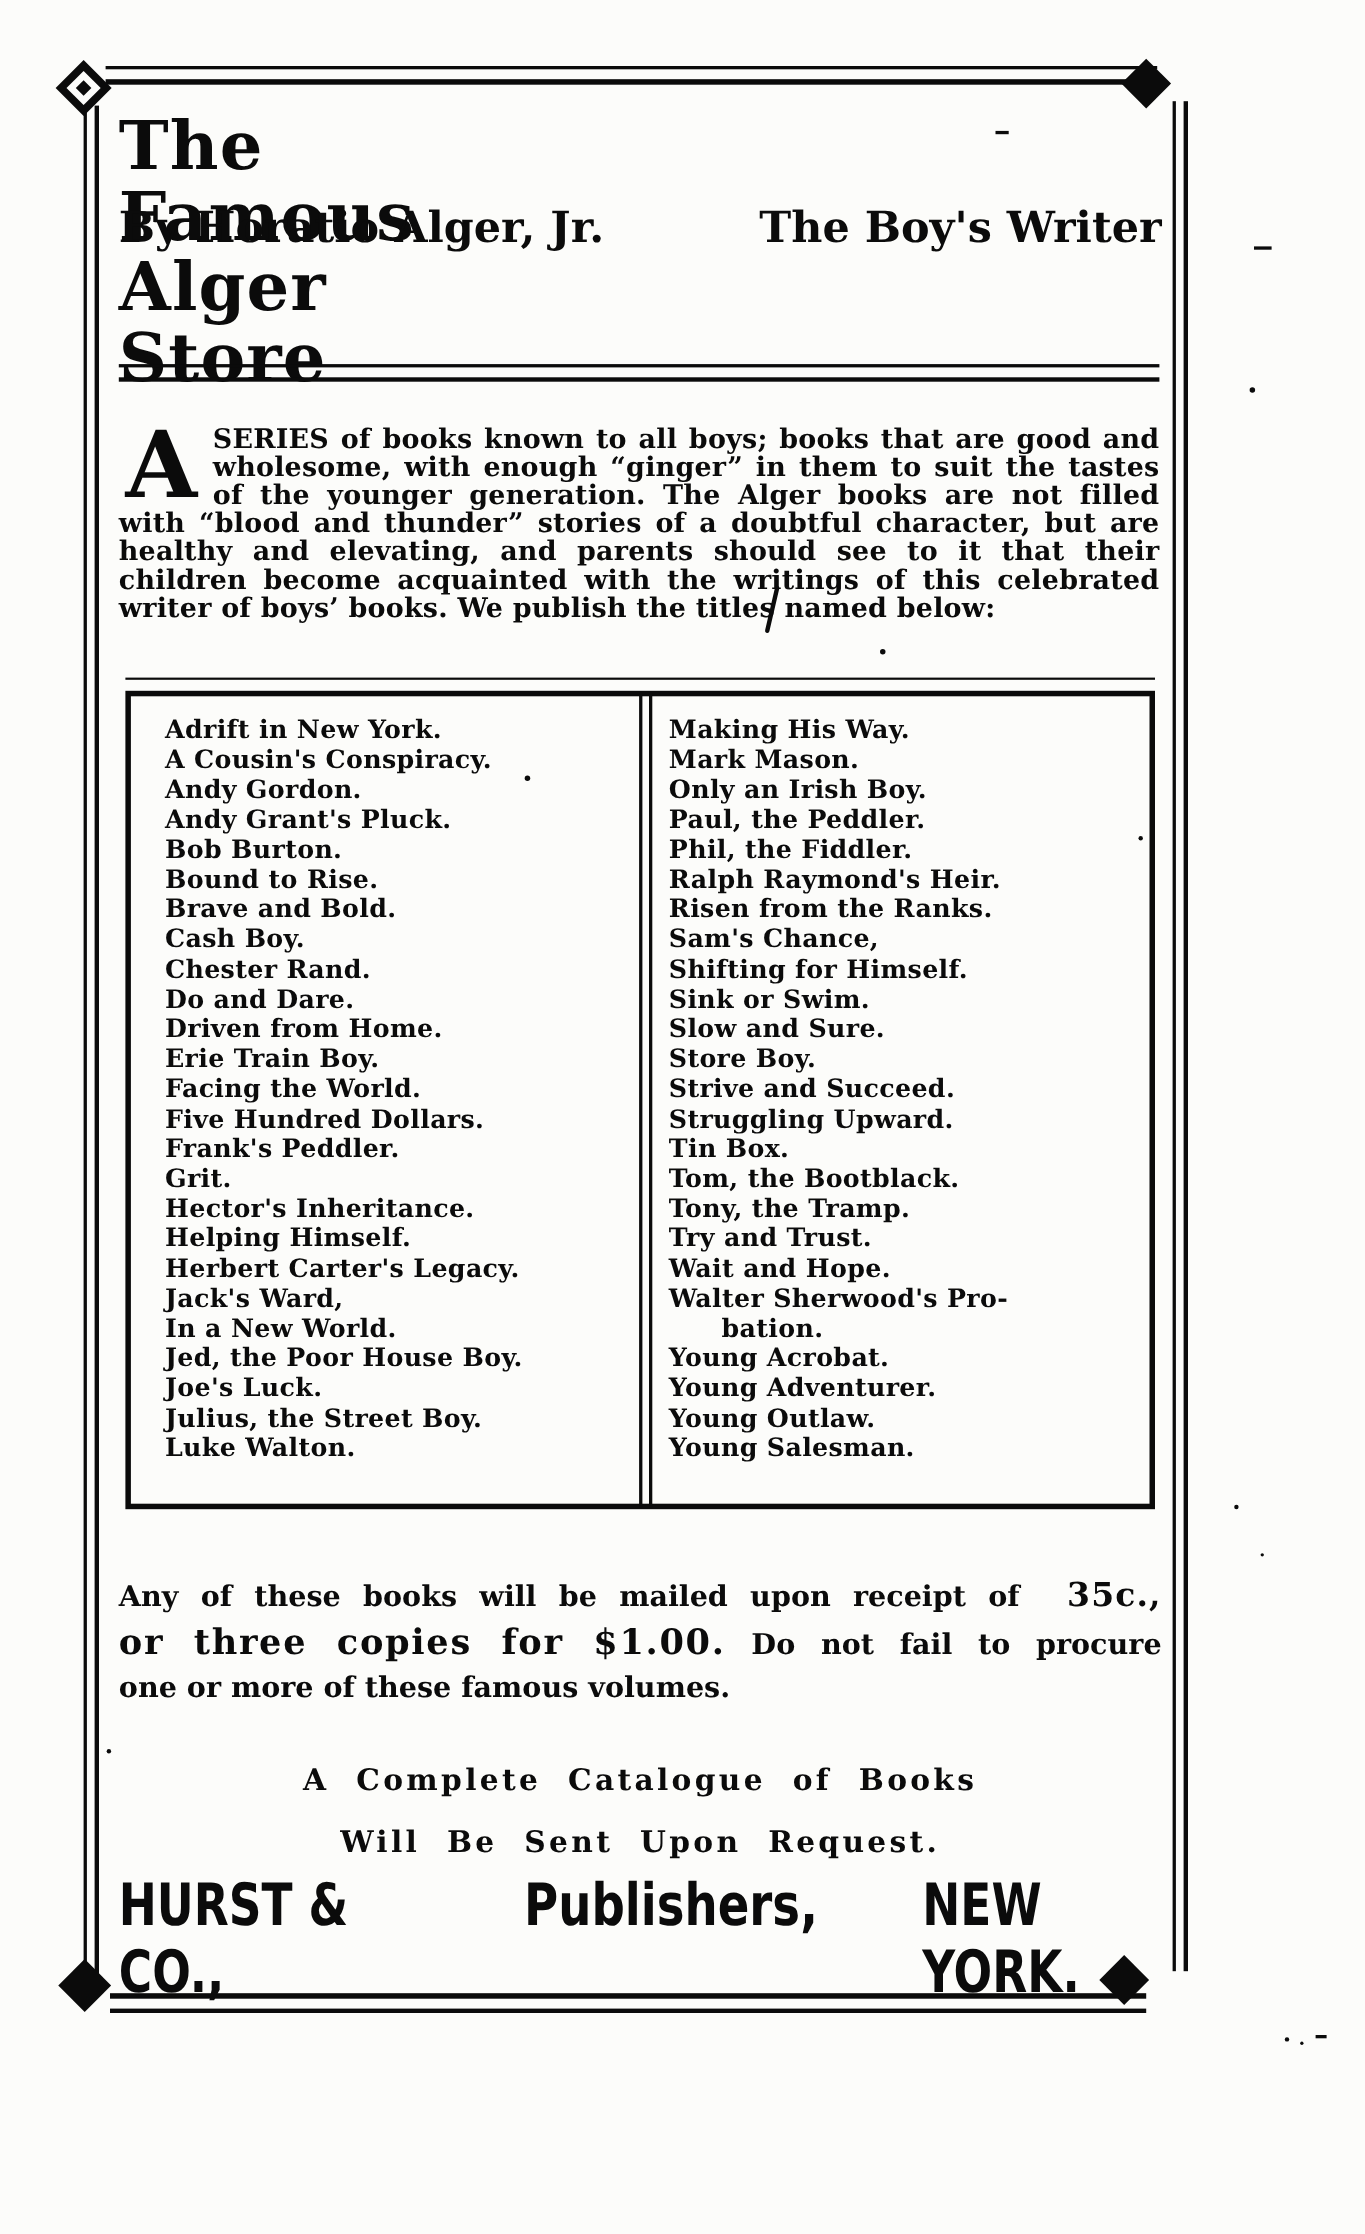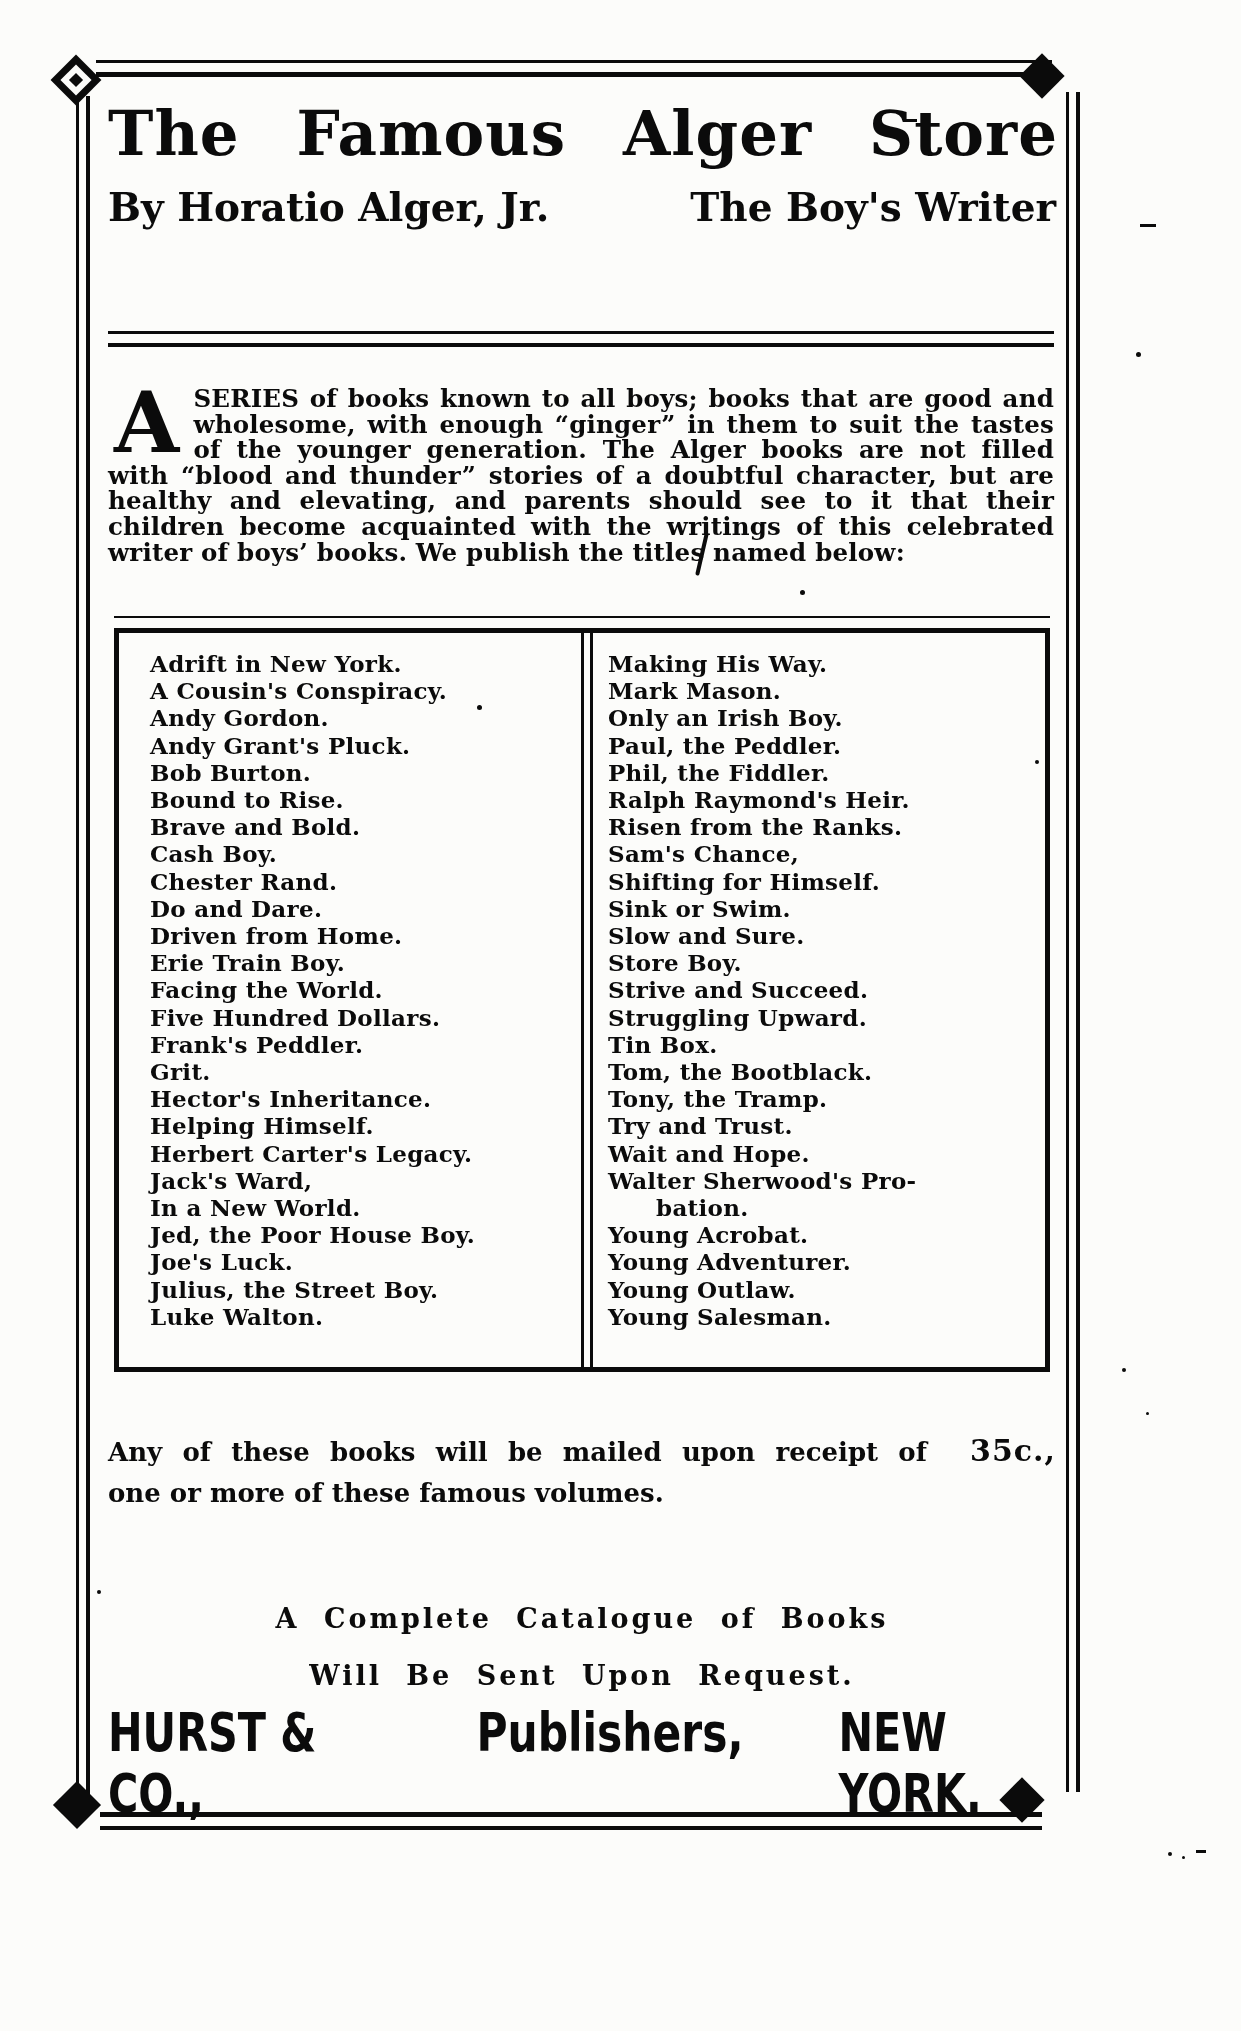--- a/index.html
+++ b/index.html
@@ -17,20 +17,21 @@
   .diamond.ornate::before{content:"";position:absolute;inset:7px;background:#fcfcfa;}
   .diamond.ornate::after{content:"";position:absolute;inset:13px;background:#0b0b0b;}
 
   
   .title-row{
     position:absolute;left:108px;top:102px;width:950px;
     display:flex;justify-content:space-between;
     font-size:61px;font-weight:bold;line-height:1.05;
     font-family:"DejaVu Serif", serif;
     letter-spacing:1px;
+    flex-direction:column;
   }
   .subtitle-row{
     position:absolute;left:108px;top:186px;width:948px;
     display:flex;justify-content:space-between;
     font-size:39px;font-weight:bold;line-height:1.1;
   }
 
   
   .intro{
     position:absolute;left:108px;top:386px;width:946px;
@@ -182,20 +183,24 @@
     <div class="book-line">Young Adventurer.</div>
     <div class="book-line">Young Outlaw.</div>
     <div class="book-line">Young Salesman.</div>
   </div>
 
 <div class="offer">
   <div class="offer-line justified">
     <span>Any of these books will be mailed upon receipt of</span>
     <span class="offer-35c">35c.,</span>
   </div>
+  <div class="offer-line justified">
+    <span class="offer-big">or three copies for $1.00.</span>
+    <span>Do not fail to procure</span>
+  </div>
   <div class="offer-line">one or more of these famous volumes.</div>
 </div>
 
 <div class="catalogue cat1">A Complete Catalogue of Books</div>
 <div class="catalogue cat2">Will Be Sent Upon Request.</div>
 
 <div class="publisher-row">
   <span class="cond-l">HURST &amp; CO.,</span>
   <span class="cond-c">Publishers,</span>
   <span class="cond-r">NEW YORK.</span>

